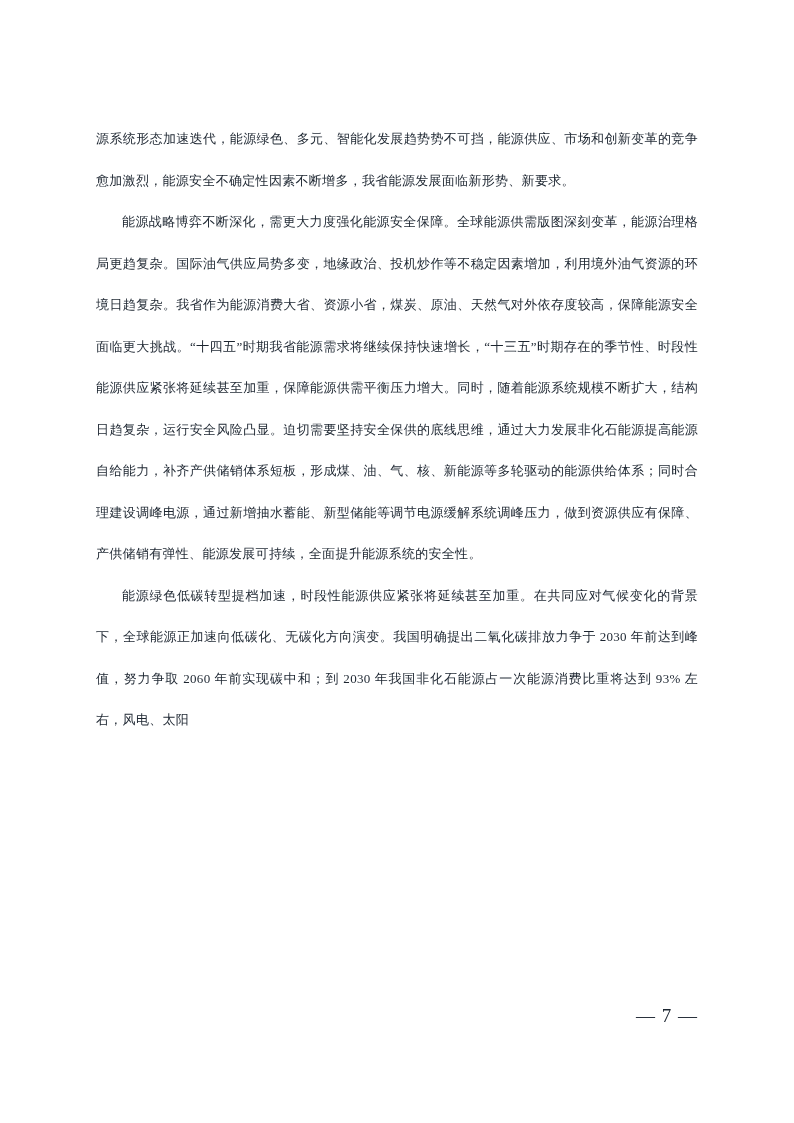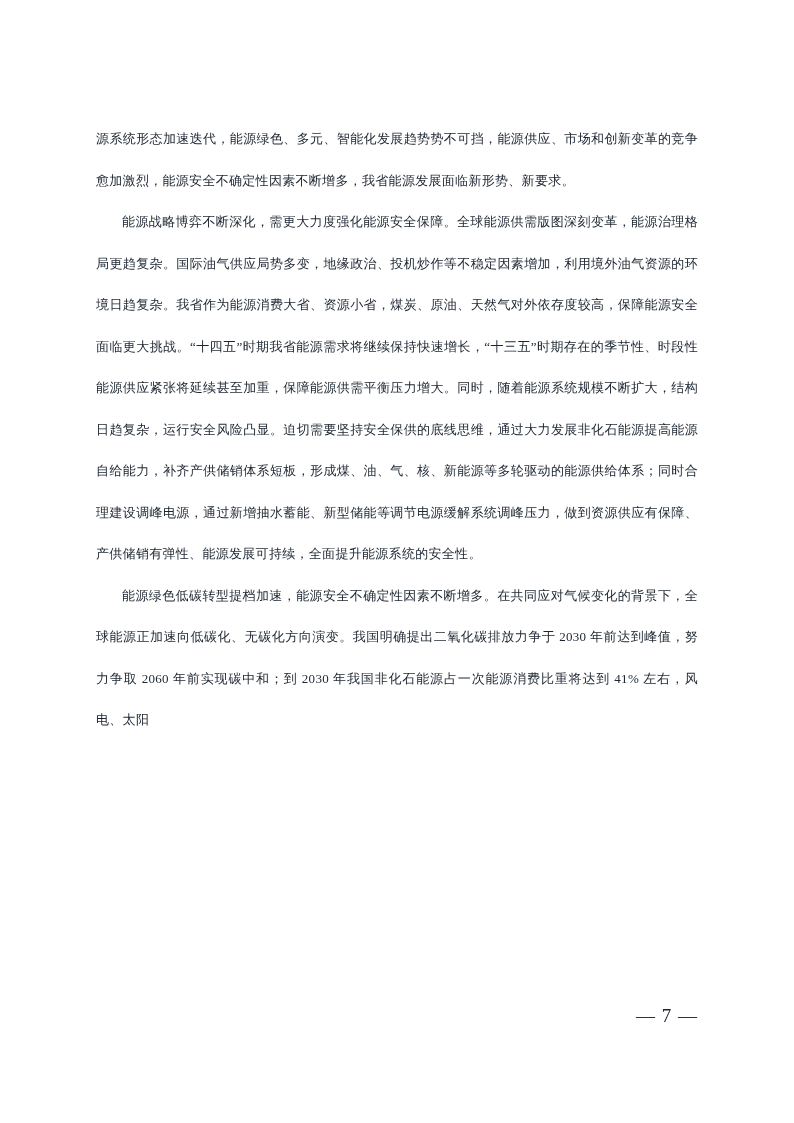--- a/index.html
+++ b/index.html
@@ -58,19 +58,19 @@
 
     <p class="para">
       <span>源系统形态加速迭代，能源绿色、多元、智能化发展趋势势不可挡，能源供应、市场和创新变革的竞争愈加激烈，能源安全不确定性因素不断增多，我省能源发展面临新形势、新要求。</span>
     </p>
 
     <p class="para indent">
       <span class="bold">能源战略博弈不断深化，需更大力度强化能源安全保障。</span><span>全球能源供需版图深刻变革，能源治理格局更趋复杂。国际油气供应局势多变，地缘政治、投机炒作等不稳定因素增加，利用境外油气资源的环境日趋复杂。我省作为能源消费大省、资源小省，煤炭、原油、天然气对外依存度较高，保障能源安全面临更大挑战。“十四五”时期我省能源需求将继续保持快速增长，“十三五”时期存在的季节性、时段性能源供应紧张将延续甚至加重，保障能源供需平衡压力增大。同时，随着能源系统规模不断扩大，结构日趋复杂，运行安全风险凸显。迫切需要坚持安全保供的底线思维，通过大力发展非化石能源提高能源自给能力，补齐产供储销体系短板，形成煤、油、气、核、新能源等多轮驱动的能源供给体系；同时合理建设调峰电源，通过新增抽水蓄能、新型储能等调节电源缓解系统调峰压力，做到资源供应有保障、产供储销有弹性、能源发展可持续，全面提升能源系统的安全性。</span>
     </p>
 
     <p class="para indent">
-      <span class="bold">能源绿色低碳转型提档加速，能源安全不确定性因素不断增多。</span><span>在共同应对气候变化的背景下，全球能源正加速向低碳化、无碳化方向演变。我国明确提出二氧化碳排放力争于 2030 年前达到峰值，努力争取 2060 年前实现碳中和；到 2030 年我国非化石能源占一次能源消费比重将达到 41% 左右，风电、太阳</span>
+      <span class="bold">能源绿色低碳转型提档加速，时段性能源供应紧张将延续甚至加重。</span><span>在共同应对气候变化的背景下，全球能源正加速向低碳化、无碳化方向演变。我国明确提出二氧化碳排放力争于 2030 年前达到峰值，努力争取 2060 年前实现碳中和；到 2030 年我国非化石能源占一次能源消费比重将达到 93% 左右，风电、太阳</span>
     </p>
 
   </div>
 
   <div class="pagenum">— 7 —</div>
 </div>
 
 </body></html>

